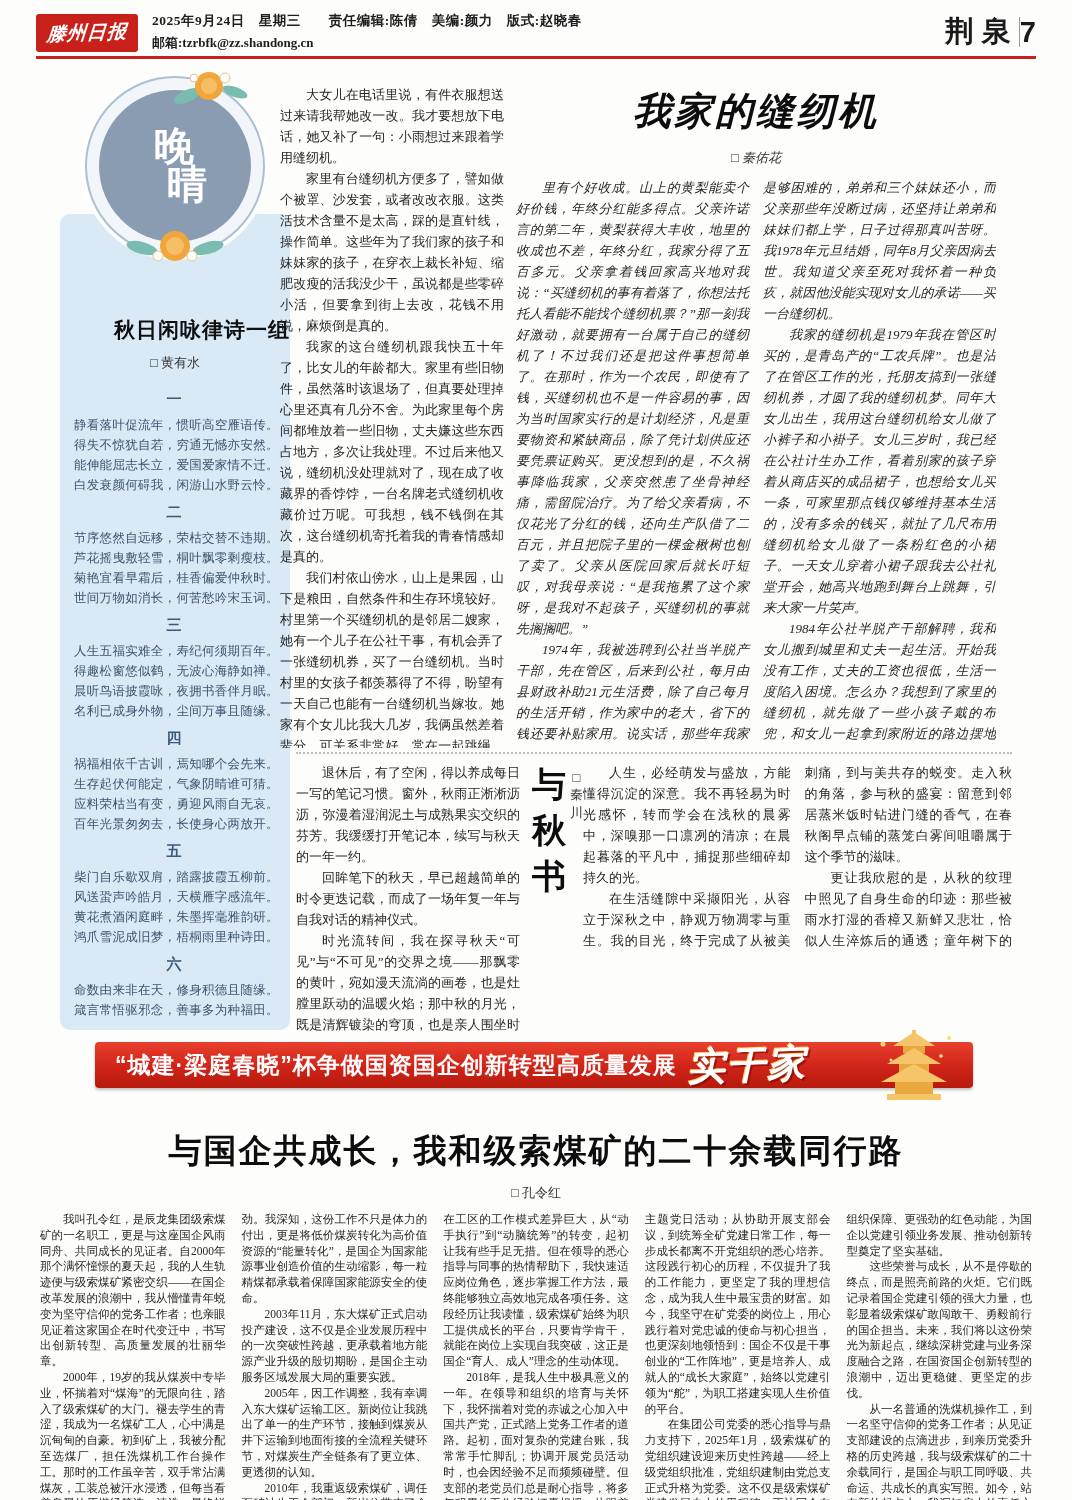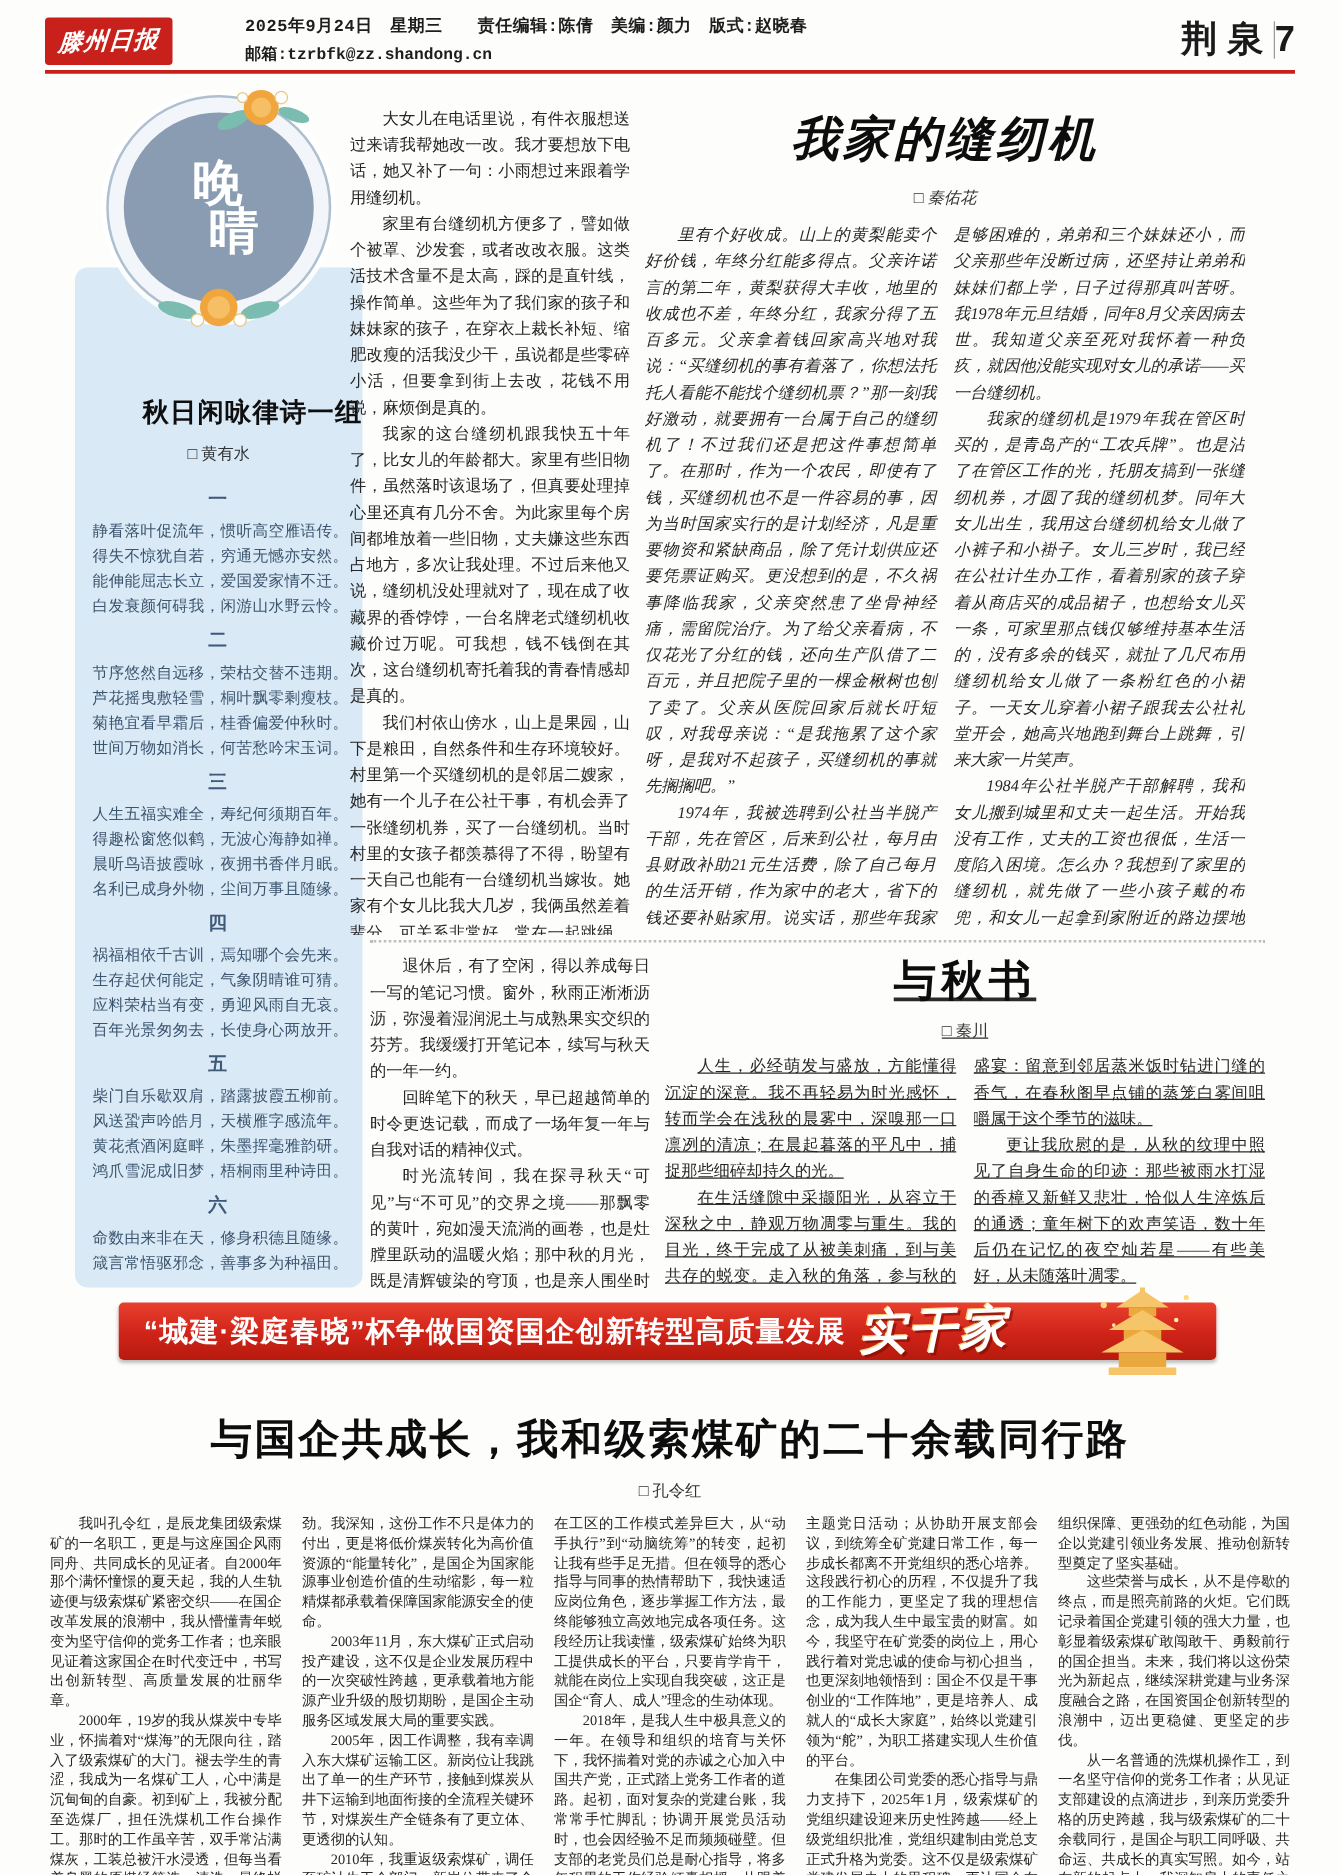--- a/index.html
+++ b/index.html
@@ -12,21 +12,21 @@
   
   .header { position:absolute; left:36px; top:12px; width:1000px; height:42px; }
   .logo {
     position:absolute; left:0; top:2px; width:102px; height:38px;
     background:#c8201a; border-radius:3px; display:flex; align-items:center; justify-content:center;
   }
   .logo span {
     color:#fff; font-size:19px; font-weight:700; font-style:italic;
     letter-spacing:1px; transform:skewX(-6deg) rotate(-2deg);
   }
-  .header-meta { position:absolute; left:116px; top:0; font-family:Liberation Mono, monospace;margin-left:44px; }
+  .header-meta { position:absolute; left:116px; top:0; font-family:Liberation Serif, serif; }
   .header-meta .l1 { font-size:13.5px; font-weight:700; color:#1d1d1d; letter-spacing:0.5px; }
   .header-meta .l2 { font-size:13px; font-weight:700; color:#1d1d1d; margin-top:4px; }
   .section-box { position:absolute; right:0; top:0; display:flex; align-items:center; 
     font-family:"Liberation Sans","DejaVu Sans",sans-serif; }
   .section-name { font-size:29px; font-weight:800; letter-spacing:8px; color:#1a1a1a; }
   .section-div { width:1px; height:30px; background:#9a9a9a; }
   .page-num { font-size:29px; font-weight:800; color:#1a1a1a; }
   .header-rule { position:absolute; left:36px; top:56px; width:1000px; height:3px; background:#c8201a; }
   
   .poem-col { position:absolute; left:60px; top:76px; width:230px; height:954px; }
@@ -71,21 +71,21 @@
   .article1 .title { text-align:center; font-size:38px; font-weight:800;
     letter-spacing:3px; color:#0d0d0d; margin-top:2px; }
   .article1 .byline { margin:12px 0 10px; }
   .article1 .art-body { columns:2; column-gap:14px; height:572px; overflow:hidden; }
   .dotted-sep { position:absolute; left:296px; top:752px; width:716px;
     border-top:2px dotted #bdbdbd; }
   
   .article2 { position:absolute; left:296px; top:762px; width:716px; height:272px;
     display:flex; gap:12px; }
   .article2 .col1 { width:224px; overflow:hidden; }
-  .article2 .right { flex:1; display:flex; flex-direction:column;text-decoration:underline; }
+  .article2 .right { flex:1; display:flex; flex-direction:row; }
   .article2 .title { text-align:center; font-size:34px; font-weight:800;
     letter-spacing:4px; color:#0d0d0d; }
   .article2 .byline { margin:8px 0 8px; }
   .article2 .art-body { columns:2; column-gap:14px; height:190px; overflow:hidden; }
   
   .banner { position:absolute; left:95px; top:1042px; width:878px; height:46px;
     background:linear-gradient(180deg,#e8402e 0%,#cf2318 55%,#b71a0e 100%);
     border-radius:4px; display:flex; align-items:center; padding:0 20px;
     box-shadow:0 2px 3px rgba(0,0,0,.25); }
   .banner .lead { color:#fff; font-size:23px; font-weight:800; letter-spacing:1px;

